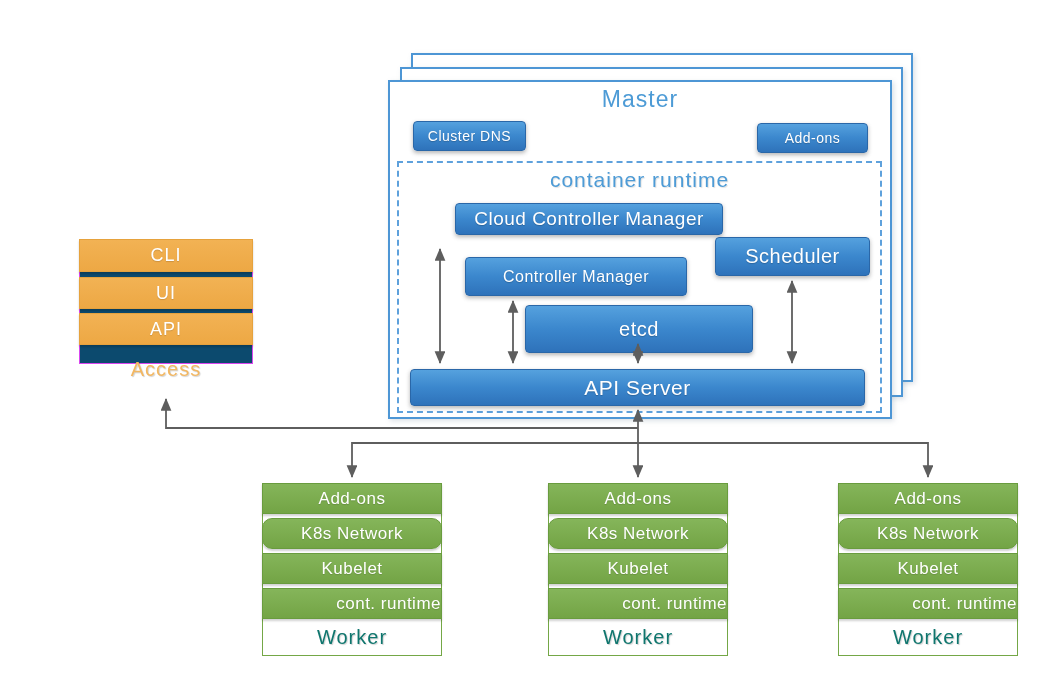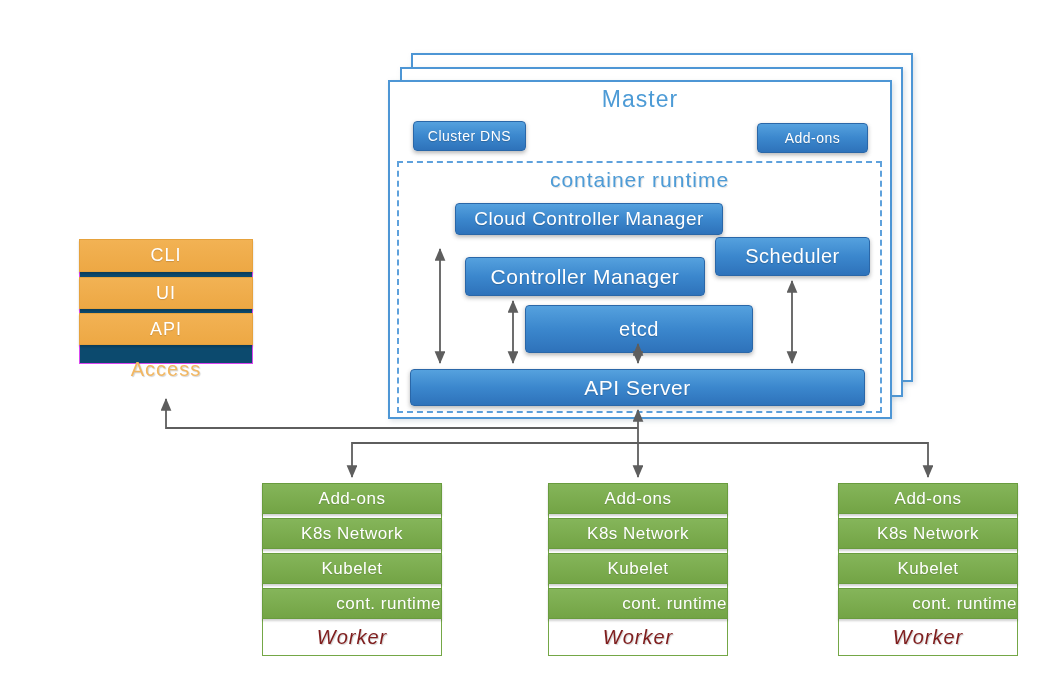--- a/index.html
+++ b/index.html
@@ -22,21 +22,21 @@
 
   
   .bluebox{position:absolute;display:flex;align-items:center;justify-content:center;
         background:linear-gradient(180deg,#55a1de 0%,#3b87cd 50%,#2e72ba 100%);
         border:1px solid #2a67a8;border-radius:4px;color:#ffffff;box-sizing:border-box;
         box-shadow:0 2px 4px rgba(70,70,70,.4);letter-spacing:.5px;
         text-shadow:0 1px 1px rgba(0,0,0,.2);}
   .cluster-dns{left:413px;top:121px;width:113px;height:30px;font-size:14px;}
   .addons-master{left:757px;top:123px;width:111px;height:30px;font-size:14px;}
   .ccm{left:410px;top:203px;width:268px;height:32px;font-size:19px;margin-left:45px;}
-  .cm{left:465px;top:257px;width:240px;height:39px;font-size:21px;}
+  .cm{left:465px;top:257px;width:222px;height:39px;font-size:16px;}
   .scheduler{left:715px;top:237px;width:155px;height:39px;font-size:20px;}
   .etcd{left:525px;top:305px;width:228px;height:48px;font-size:20px;}
   .api-server{left:410px;top:369px;width:455px;height:37px;font-size:21px;align-items:center;}
 
   
   .access-stack{position:absolute;left:79px;top:239px;width:174px;height:125px;
         background:#0c4a6e;border:1px solid #d946ef;box-sizing:border-box;}
   .orow{position:absolute;left:-1px;right:-1px;height:32px;display:flex;align-items:center;justify-content:center;
         background:linear-gradient(180deg,#f2b254,#eda844);border:1px solid #e6a23d;box-sizing:border-box;
         color:#ffffff;font-size:18px;letter-spacing:1px;box-shadow:0 2px 2px rgba(0,0,0,.18);
@@ -46,23 +46,23 @@
         color:#f3b761;font-size:20px;letter-spacing:1px;text-shadow:1px 1px 1px rgba(0,0,0,.18);}
 
   
   .worker-stack{position:absolute;top:483px;width:180px;height:173px;
         background:#ffffff;border:1px solid #74a746;box-sizing:border-box;}
   .worker-stack.w0{left:262px;} .worker-stack.w1{left:548px;} .worker-stack.w2{left:838px;}
   .grow{position:absolute;left:-1px;right:-1px;height:31px;display:flex;align-items:center;justify-content:center;
         background:linear-gradient(180deg,#85b55a,#73a445);border:1px solid #699c3e;box-sizing:border-box;
         color:#ffffff;font-size:17px;letter-spacing:.5px;box-shadow:0 2px 2px rgba(0,0,0,.18);
         text-shadow:0 1px 1px rgba(0,0,0,.15);}
-  .grow.g0{top:-1px;} .grow.g1{top:34px;} .grow.g2{top:69px;} .grow.g3{top:104px;justify-content:flex-end;}
+  .grow.g0{top:-1px;} .grow.g1{top:34px;border-radius:10px;} .grow.g2{top:69px;} .grow.g3{top:104px;justify-content:flex-end;}
   .worker-label{position:absolute;left:0;top:135px;width:100%;height:37px;display:flex;align-items:center;justify-content:center;
-        color:#7f1d1d;font-size:20px;letter-spacing:1px;text-shadow:1px 1px 1px rgba(0,0,0,.18);font-style:italic;}
+        color:#0f766e;font-size:20px;letter-spacing:1px;text-shadow:1px 1px 1px rgba(0,0,0,.18);}
 
   
   .overlay{position:absolute;left:0;top:0;width:1040px;height:690px;pointer-events:none;}
 </style>
 </head>
 <body>
 
 <div class="canvas">
 
   <div class="mbox back"></div>

